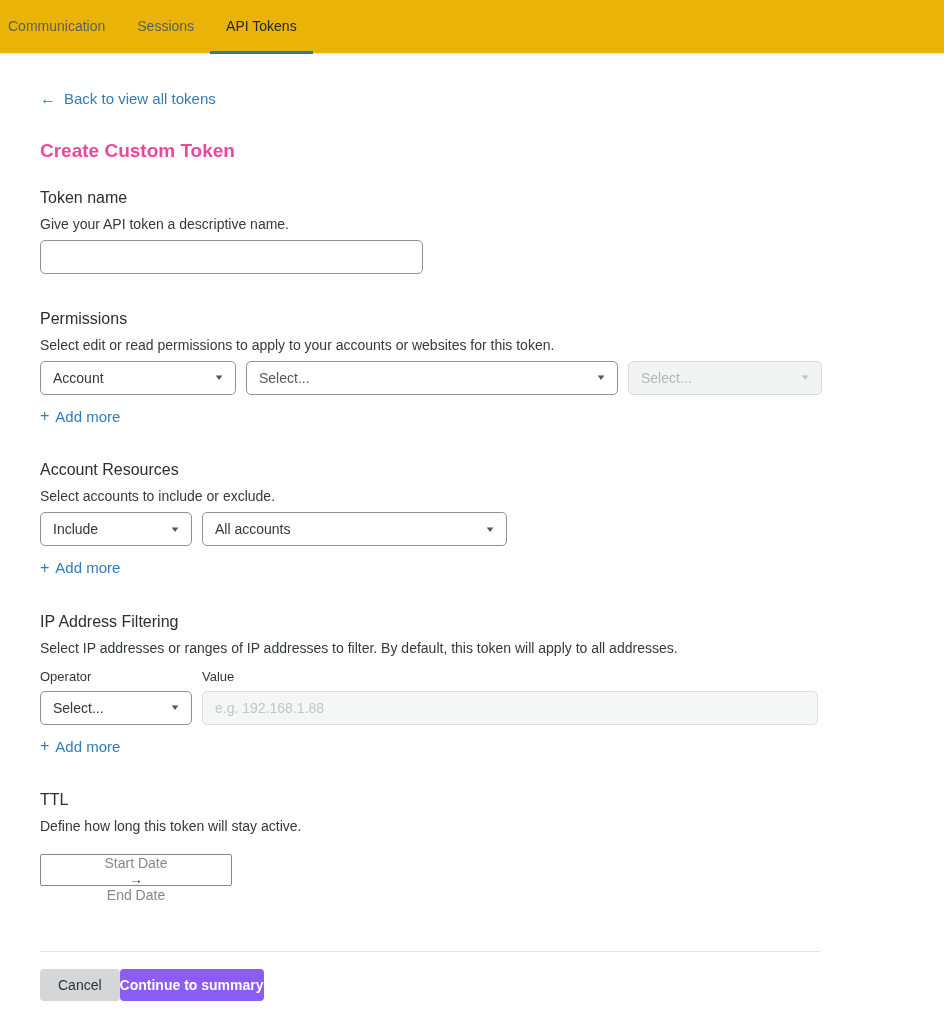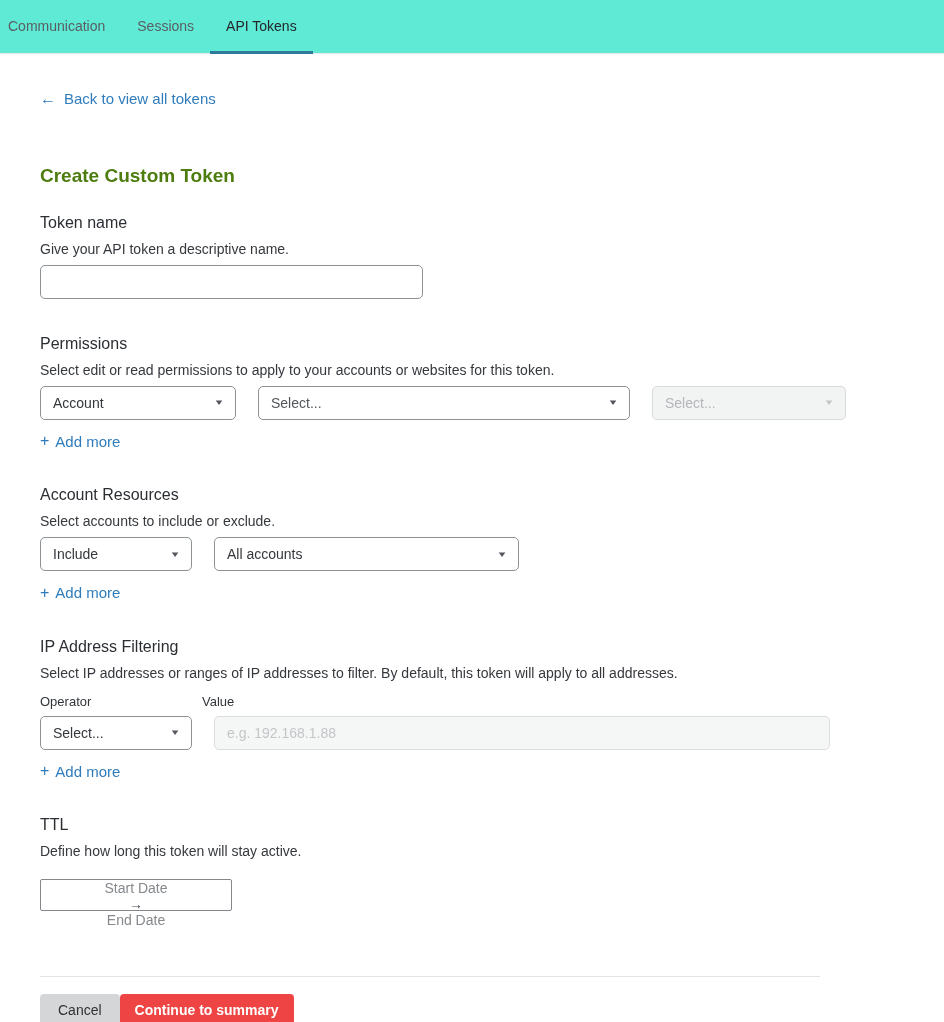--- a/index.html
+++ b/index.html
@@ -7,21 +7,21 @@
   body {
     width:944px; height:1022px;
     font-family:"Liberation Sans", sans-serif;
     color:#2c2f33;
     overflow:hidden;
   }
 
   
   .tabbar {
     height:54px;
-    background:#5eead4;
+    background:#eab308;
     border-bottom:1px solid #e6e7e8;
     display:flex;
     align-items:stretch;
     padding-left:8px;
   }
   .tab {
     display:flex; align-items:center;
     padding:0 16px;
     font-size:14px;
     color:#5a5e63;
@@ -41,24 +41,24 @@
   .back-link {
     display:inline-flex; align-items:center; gap:8px;
     margin-top:36px;
     color:#2f7cbc;
     font-size:15px;
     cursor:pointer;
   }
   .back-link .arrow { font-size:16px; line-height:1; }
 
   .page-title {
-    margin-top:57px;
+    margin-top:32px;
     font-size:19px;
     font-weight:bold;
-    color:#4d7c0f;
+    color:#ec4899;
   }
 
   .section-heading {
     font-size:16px;
     font-weight:400;
     color:#2b2e33;
     margin-top:36px;
   }
   .section-heading.first { margin-top:27px; }
   .section-desc {
@@ -74,21 +74,21 @@
     border:1px solid #8d9296;
     border-radius:5px;
     padding:0 10px;
     font-family:"Liberation Sans", sans-serif;
     font-size:14px;
     color:#2c2f33;
     background:#fff;
     outline:none;
   }
 
-  .row { display:flex; gap:22px; margin-top:8px; }
+  .row { display:flex; gap:10px; margin-top:8px; }
 
   .select {
     height:34px;
     background:#fff;
     border:1px solid #8d9296;
     border-radius:5px;
     display:flex; align-items:center; justify-content:space-between;
     padding:0 12px;
     font-size:14px;
     color:#34373c;
@@ -173,24 +173,24 @@
     font-family:"Liberation Sans", sans-serif;
     font-size:14px;
     cursor:pointer;
   }
   .btn-cancel {
     background:#d5d6d7;
     color:#2f3235;
     padding:0 18px;
   }
   .btn-primary {
-    background:#ef4444;
+    background:#8b5cf6;
     color:#fff;
     font-weight:bold;
-    padding:0 15px;
+    padding:0 0;
   }
 </style>
 </head>
 <body>
 
 <header class="tabbar">
   <div class="tab">Communication</div>
   <div class="tab">Sessions</div>
   <div class="tab active">API Tokens</div>
 </header>

